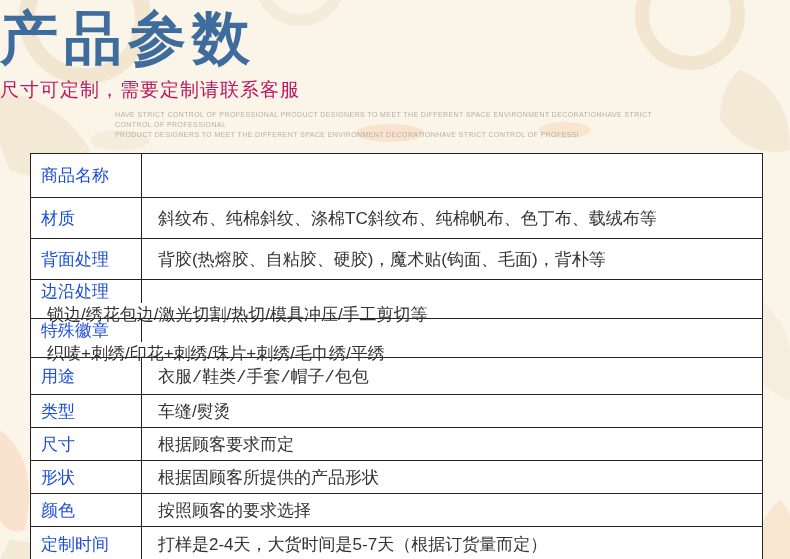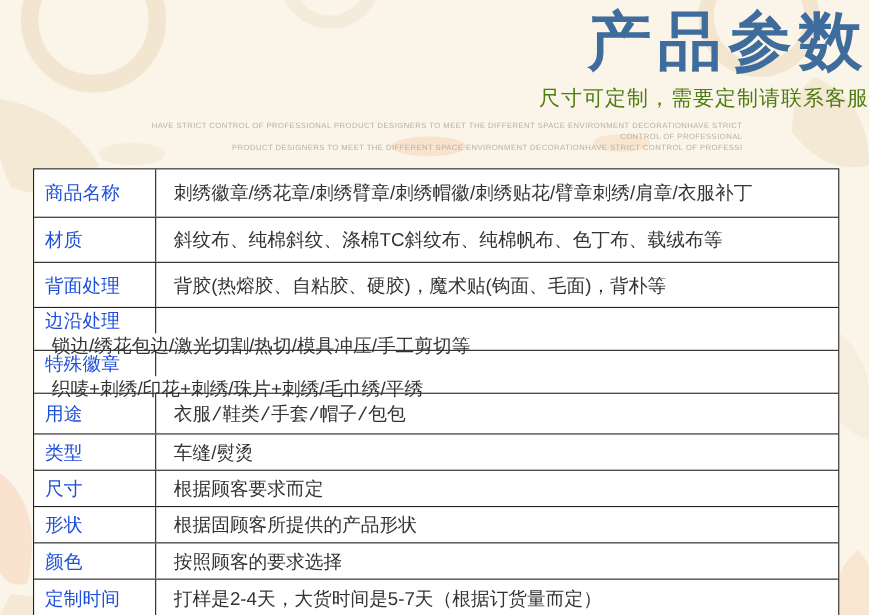--- a/index.html
+++ b/index.html
@@ -2,29 +2,29 @@
 <html><head>
 <meta charset="utf-8">
 <style>
   html,body{margin:0;padding:0;}
   body{
     width:790px;height:559px;position:relative;overflow:hidden;
     background:#faf4e9;
     font-family:"Liberation Sans","DejaVu Sans",sans-serif;
   }
   .bg-decor{position:absolute;left:0;top:0;width:790px;height:559px;pointer-events:none;}
-  .header{position:absolute;left:0;top:0;width:790px;text-align:right;}
+  .header{position:absolute;left:0;top:0;width:790px;text-align:left;}
   .page-title{
     margin:0;padding-top:2px;
     font-size:58px;line-height:72px;font-weight:bold;
     color:#3e6c9c;letter-spacing:6px;
   }
   .page-subtitle{
     margin:4px 0 0 0;
-    font-size:19px;line-height:24px;color:#4d7c0f;letter-spacing:1px;
+    font-size:19px;line-height:24px;color:#be185d;letter-spacing:1px;
   }
   .caption{
     margin:8px auto 0 auto;width:560px;
     font-size:7px;line-height:10px;color:#b5b0a6;letter-spacing:.4px;
   }
   .ptable{
     position:absolute;left:30px;top:153px;width:731px;
     background:#ffffff;border:1px solid #222222;
     box-sizing:content-box;
   }
@@ -70,21 +70,20 @@
   <p class="page-subtitle">尺寸可定制，需要定制请联系客服</p>
   <div class="caption">
     <div>HAVE STRICT CONTROL OF PROFESSIONAL PRODUCT DESIGNERS TO MEET THE DIFFERENT SPACE ENVIRONMENT DECORATIONHAVE STRICT CONTROL OF PROFESSIONAL</div>
     <div>PRODUCT DESIGNERS TO MEET THE DIFFERENT SPACE ENVIRONMENT DECORATIONHAVE STRICT CONTROL OF PROFESSI</div>
   </div>
 </div>
 
 <div class="ptable">
     <div class="trow">
       <div class="cell-label">商品名称</div>
-      <div class="cell-value">刺绣徽章/绣花章/刺绣臂章/刺绣帽徽/刺绣贴花/臂章刺绣/肩章/衣服补丁</div>
     </div>
     <div class="trow">
       <div class="cell-label">材质</div>
       <div class="cell-value">斜纹布、纯棉斜纹、涤棉TC斜纹布、纯棉帆布、色丁布、载绒布等</div>
     </div>
     <div class="trow">
       <div class="cell-label">背面处理</div>
       <div class="cell-value">背胶(热熔胶、自粘胶、硬胶)，魔术贴(钩面、毛面)，背朴等</div>
     </div>
     <div class="trow">

